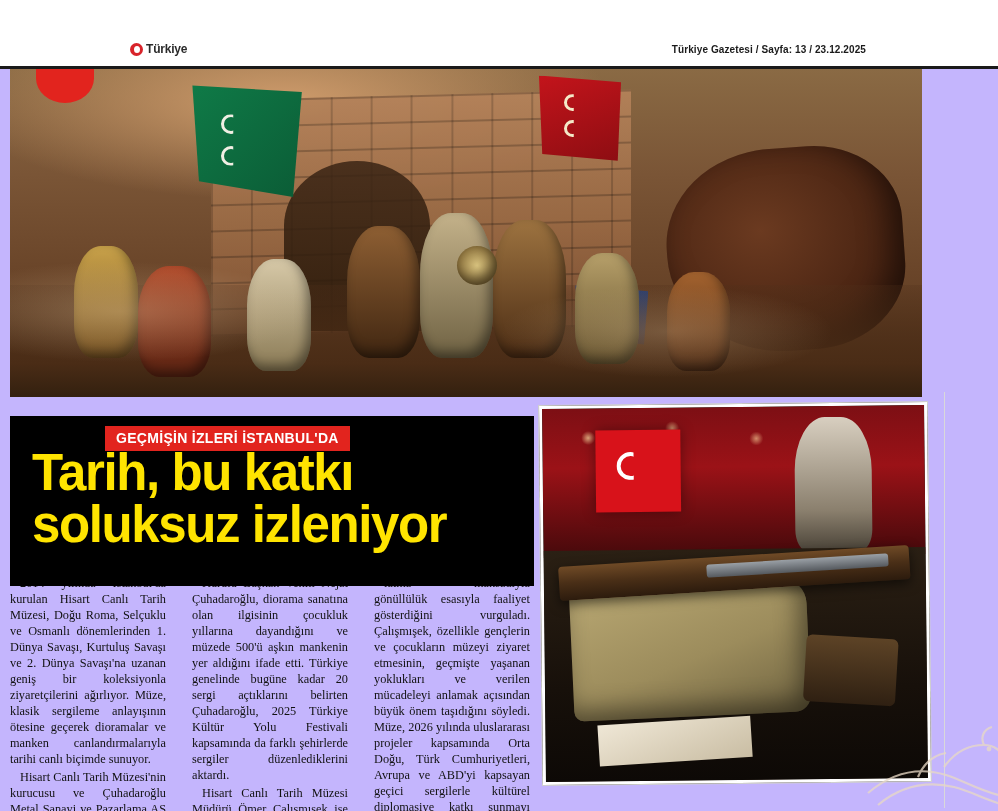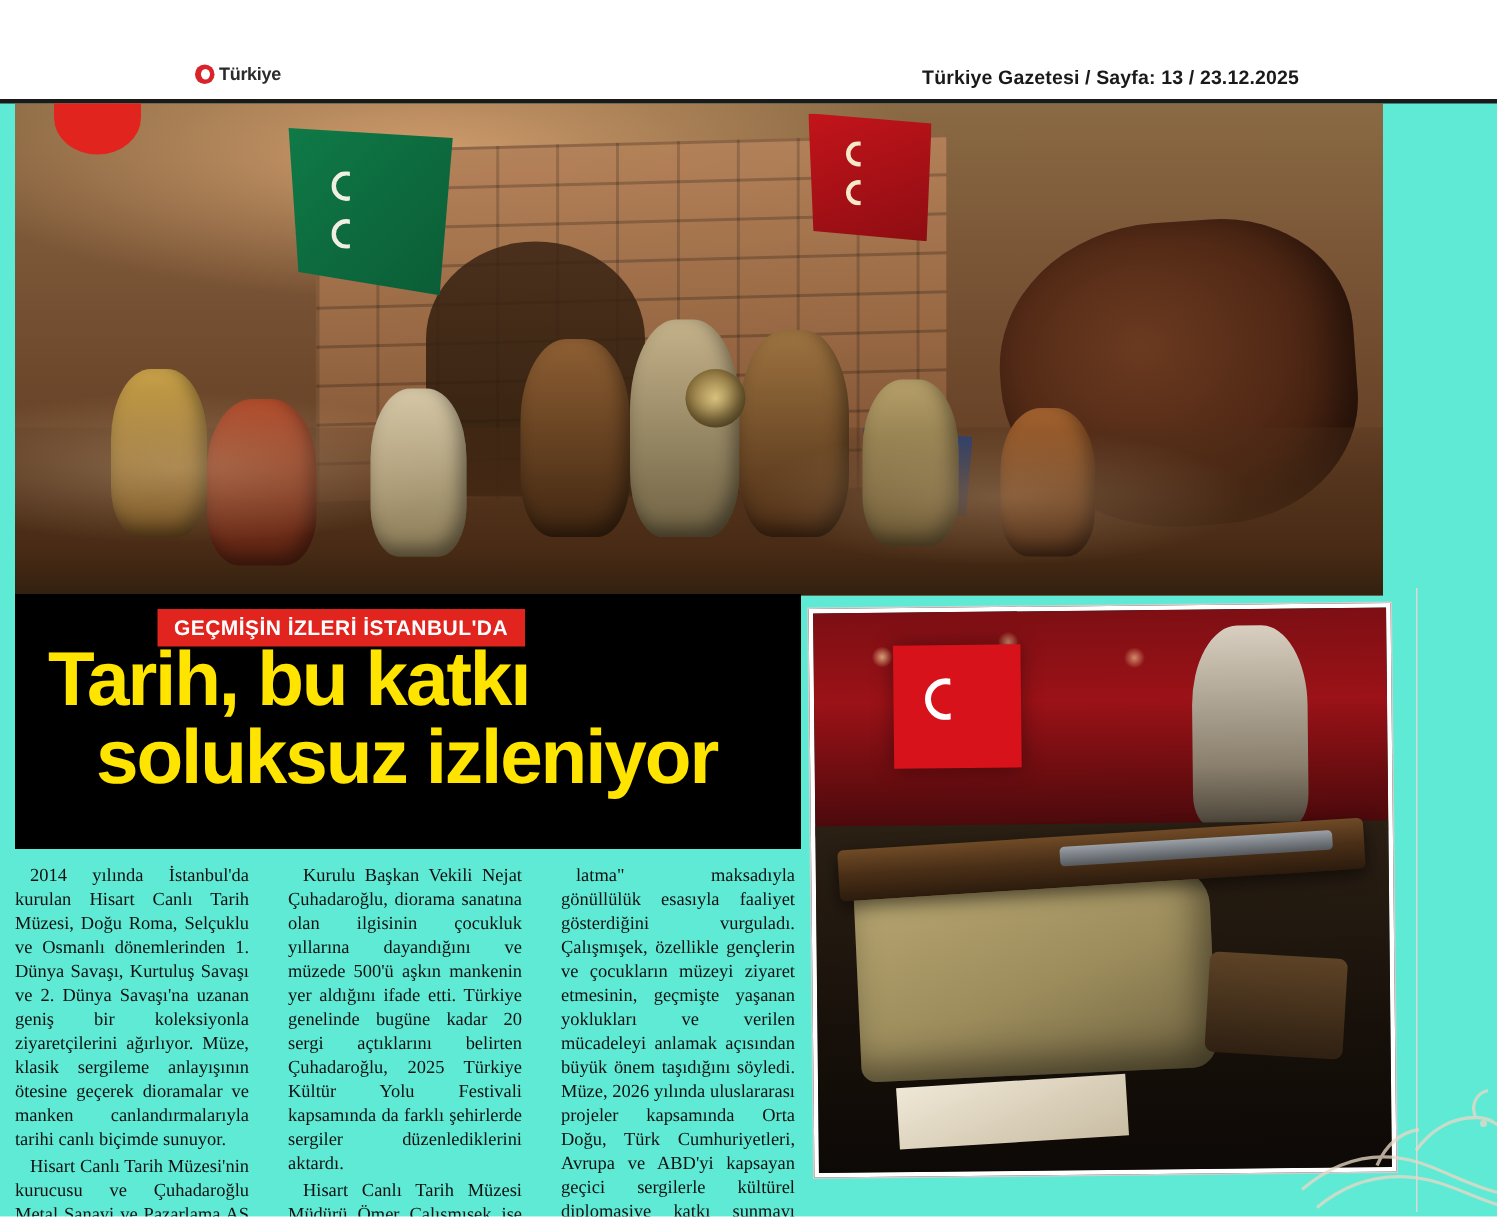--- a/index.html
+++ b/index.html
@@ -7,21 +7,21 @@
     margin: 0; padding: 0;
     width: 998px; height: 811px;
     background: #ffffff;
     font-family: "Liberation Serif", serif;
     overflow: hidden;
   }
   .page {
     position: relative;
     width: 998px;
     height: 811px;
-    background: #5eead4;
+    background: #c4b5fd;
   }
 
   
   .masthead {
     position: absolute;
     top: 0; left: 0;
     width: 998px;
     height: 66px;
     background: #ffffff;
   }
@@ -52,21 +52,21 @@
     font-size: 12px;
     font-weight: bold;
     color: #2b2b2b;
     letter-spacing: -0.2px;
   }
   .masthead-info {
     position: absolute;
     right: 132px;
     top: 44px;
     font-family: "Liberation Sans", sans-serif;
-    font-size: 13px;
+    font-size: 10px;
     font-weight: bold;
     color: #1a1a1a;
     letter-spacing: 0.1px;
     text-align: right;
   }
   .rule {
     position: absolute;
     left: 0; top: 66px;
     width: 998px; height: 3px;
     background: #1a1a1a;
@@ -189,21 +189,21 @@
     inset: 0;
     background:
       radial-gradient(ellipse 30% 22% at 12% 74%, rgba(220,190,150,0.35), rgba(220,190,150,0) 70%),
       radial-gradient(ellipse 26% 20% at 72% 80%, rgba(220,190,150,0.28), rgba(220,190,150,0) 70%);
     pointer-events: none;
   }
 
   
   .headline-block {
     position: absolute;
-    left: 10px; top: 396px;
+    left: 10px; top: 416px;
     width: 524px;
     height: 170px;
     background: #000000;
     z-index: 5;
     overflow: hidden;
   }
   .kicker {
     position: absolute;
     left: 95px; top: 10px;
     background: #e2241e;
@@ -220,21 +220,21 @@
     top: 32px;
     width: 500px;
     color: #ffe400;
     font-family: "Liberation Sans", sans-serif;
     font-weight: bold;
     font-size: 51px;
     line-height: 0.98;
     letter-spacing: -1.4px;
     text-shadow: 2px 2px 0 rgba(0,0,0,0.6);
   }
-  .headline .l2 { display: block; margin-top: 2px; margin-left: 32px; }
+  .headline .l2 { display: block; margin-top: 2px; }
 
   
   .photo2 {
     position: absolute;
     left: 541px; top: 404px;
     width: 388px; height: 379px;
     border: 3px solid #ffffff;
     box-shadow: 0 0 0 1px #cfcfcf;
     overflow: hidden;
     background: #1a1008;

